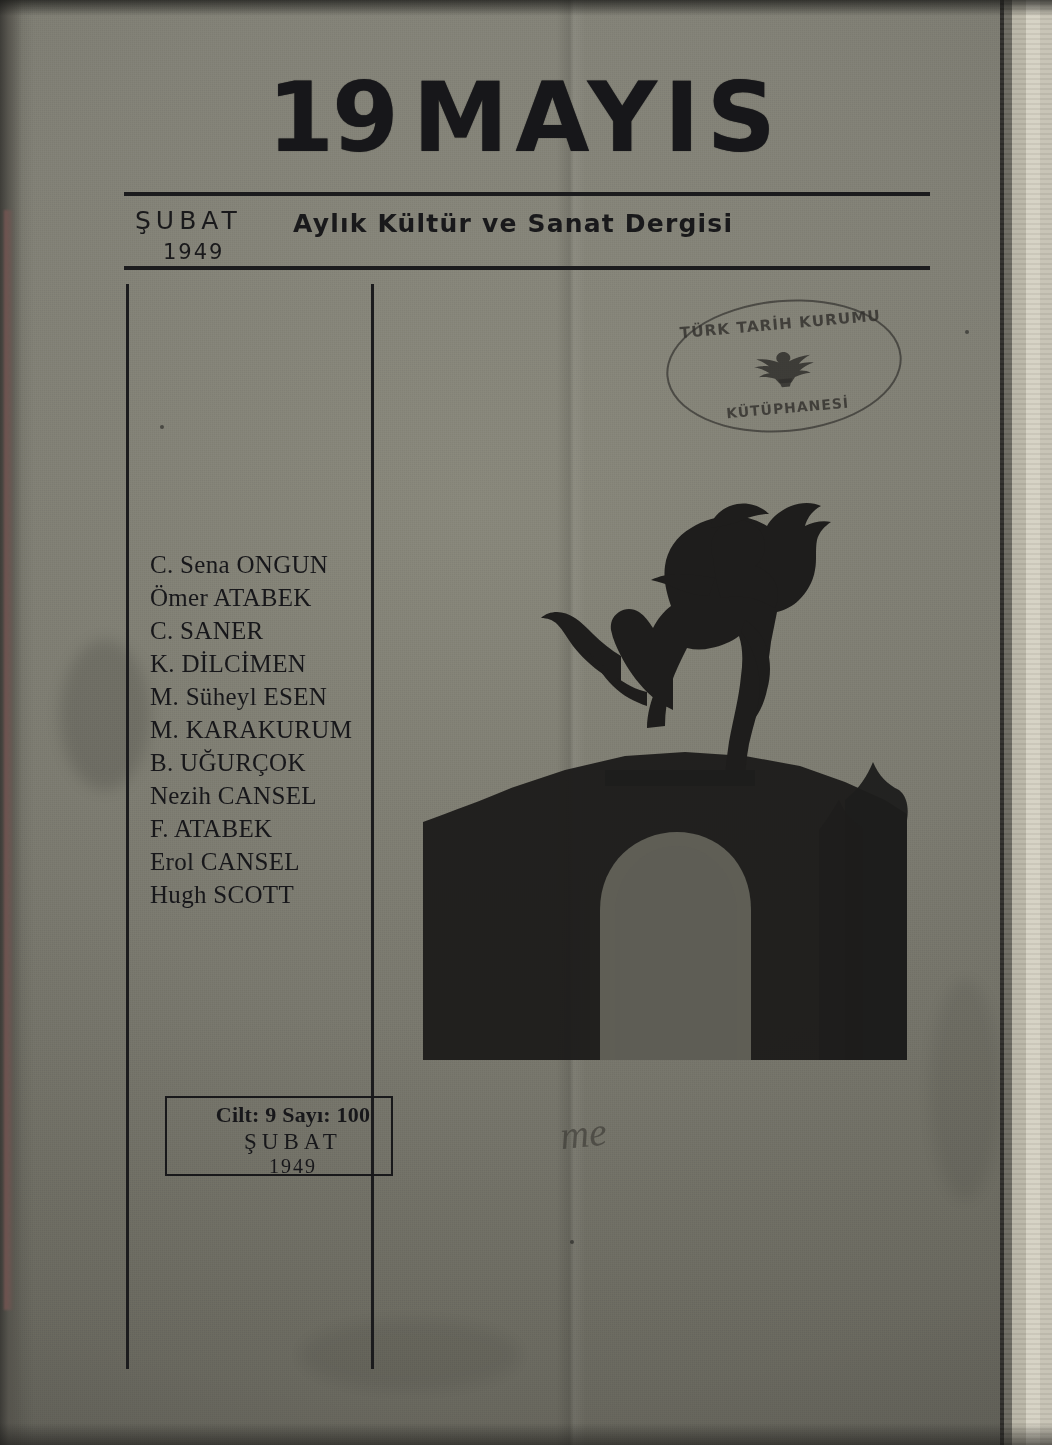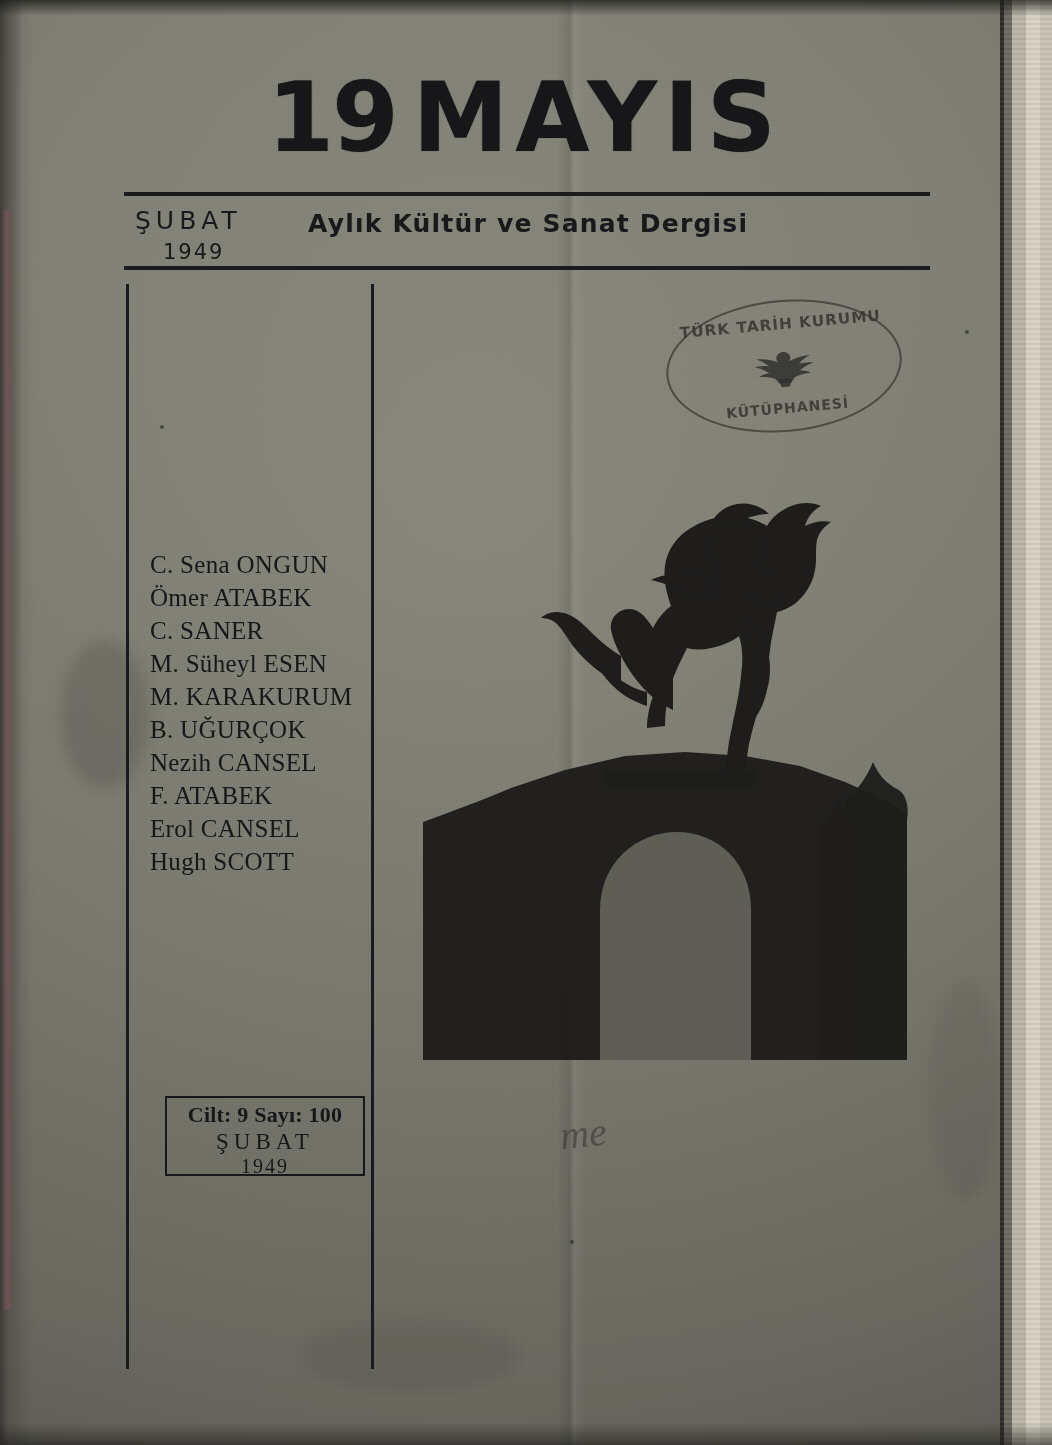--- a/index.html
+++ b/index.html
@@ -124,21 +124,21 @@
     position: absolute;
     left: 163px;
     top: 240px;
     color: #19191b;
     font-family: "DejaVu Sans", sans-serif;
     font-size: 21px;
     letter-spacing: 2px;
   }
   .subhead-center {
     position: absolute;
-    left: 308px;
+    left: 293px;
     top: 209px;
     color: #19191b;
     font-family: "DejaVu Sans", sans-serif;
     font-weight: 700;
     font-size: 25px;
     letter-spacing: 1.2px;
   }
 
   
   .v-rule-outer { left: 126px; top: 284px; width: 3px; height: 1085px; }
@@ -164,20 +164,21 @@
   
   .issue-box {
     position: absolute;
     left: 165px;
     top: 1096px;
     width: 196px;
     height: 76px;
     border: 2px solid #18181a;
     text-align: center;
     color: #17171a;
+    padding-left: 28px;
   }
   .issue-line1 {
     font-family: "Liberation Serif", serif;
     font-weight: 700;
     font-size: 22px;
     margin-top: 4px;
     letter-spacing: .2px;
   }
   .issue-line2 {
     font-family: "Liberation Serif", serif;
@@ -283,20 +284,21 @@
   <div class="subhead-year">1949</div>
   <div class="subhead-center">Aylık Kültür ve Sanat Dergisi</div>
 
   <div class="rule v-rule-outer"></div>
   <div class="rule v-rule-inner"></div>
 
   <div class="contributors">
     <div class="contributor">C. Sena ONGUN</div>
     <div class="contributor">Ömer ATABEK</div>
     <div class="contributor">C. SANER</div>
+    <div class="contributor">K. DİLCİMEN</div>
     <div class="contributor">M. Süheyl ESEN</div>
     <div class="contributor">M. KARAKURUM</div>
     <div class="contributor">B. UĞURÇOK</div>
     <div class="contributor">Nezih CANSEL</div>
     <div class="contributor">F. ATABEK</div>
     <div class="contributor">Erol CANSEL</div>
     <div class="contributor">Hugh SCOTT</div>
   </div>
 
   <div class="issue-box">

